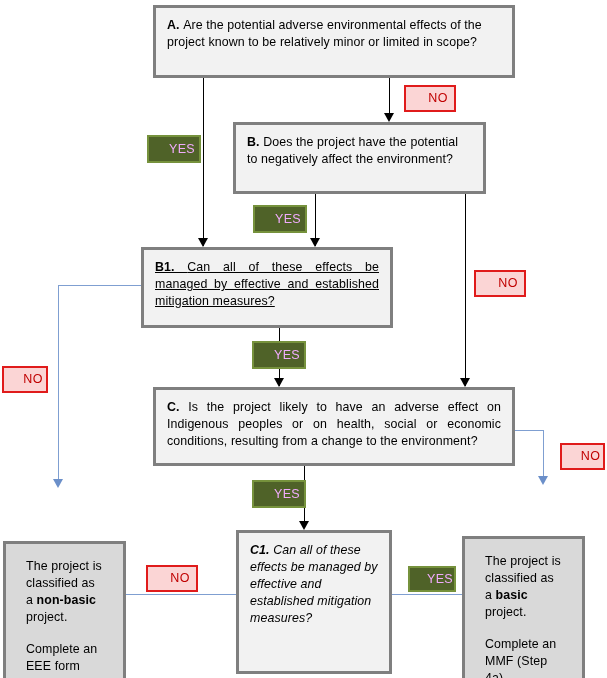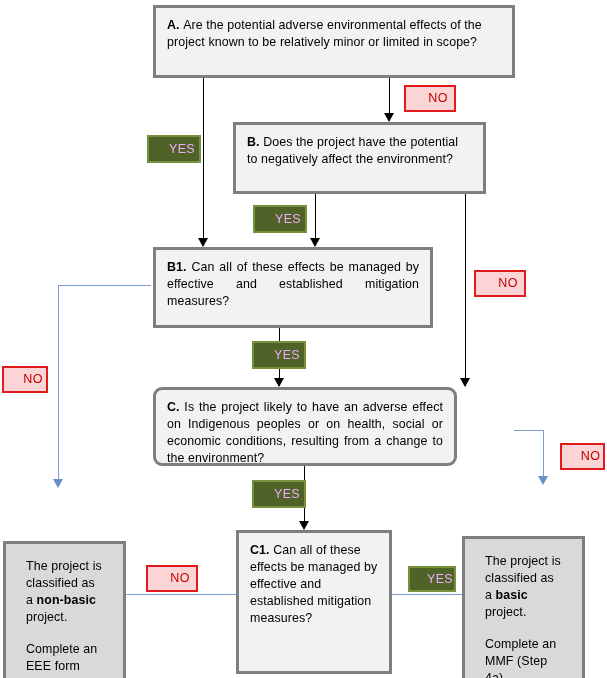--- a/index.html
+++ b/index.html
@@ -144,31 +144,31 @@
   <div class="node" id="node-a" style="left:153px; top:5px; width:362px; height:73px;">
     <span style="font-weight: bold;">A. </span>
     <span>Are the potential adverse environmental effects of the project known to be relatively minor or limited in scope?</span>
   </div>
 
   <div class="node" id="node-b" style="left:233px; top:122px; width:253px; height:72px;">
     <span style="font-weight: bold;">B. </span>
     <span>Does the project have the potential to negatively affect the environment?</span>
   </div>
 
-  <div class="node just" id="node-b1" style="left:153px; top:247px; width:280px; height:81px;">
+  <div class="node just" id="node-b1" style="left:141px; top:247px; width:252px; height:81px;text-decoration:underline;">
     <span style="font-weight: bold;">B1. </span>
     <span>Can all of these effects be managed by effective and established mitigation measures?</span>
   </div>
 
-  <div class="node just" id="node-c" style="left:153px; top:387px; width:304px; height:79px;border-radius:9px;">
+  <div class="node just" id="node-c" style="left:153px; top:387px; width:362px; height:79px;">
     <span style="font-weight: bold;">C. </span>
     <span>Is the project likely to have an adverse effect on Indigenous peoples or on health, social or economic conditions, resulting from a change to the environment?</span>
   </div>
 
-  <div class="node" id="node-c1" style="left:236px; top:530px; width:156px; height:144px;">
+  <div class="node" id="node-c1" style="left:236px; top:530px; width:156px; height:144px;font-style:italic;">
     <span style="font-weight: bold;">C1. </span>
     <span>Can all of these effects be managed by effective and established mitigation measures?</span>
   </div>
 
   <div class="node outcome" id="node-non-basic" style="left:3px; top:501px; width:123px; height:173px;">
     <p><span>The project is classified as a </span><b>non-basic</b><span> project.</span></p>
     <p>Complete an EEE form (Step 4b)</p>
   </div>
 
   <div class="node outcome" id="node-basic" style="left:462px; top:496px; width:123px; height:178px;">

